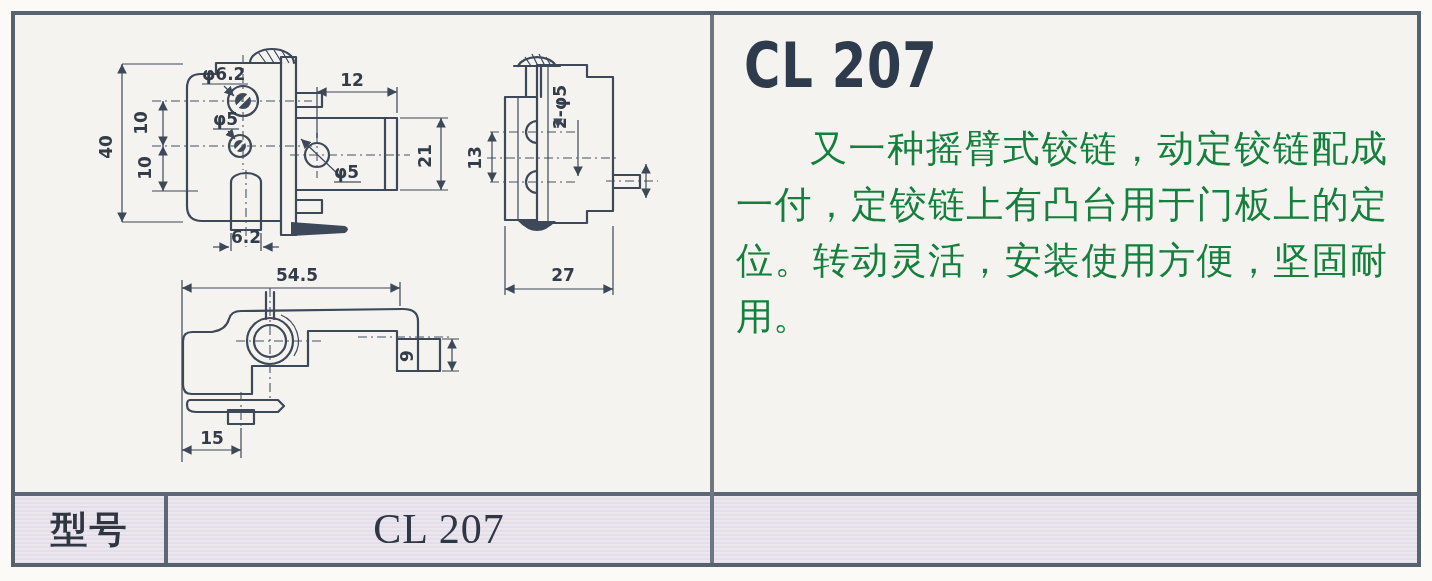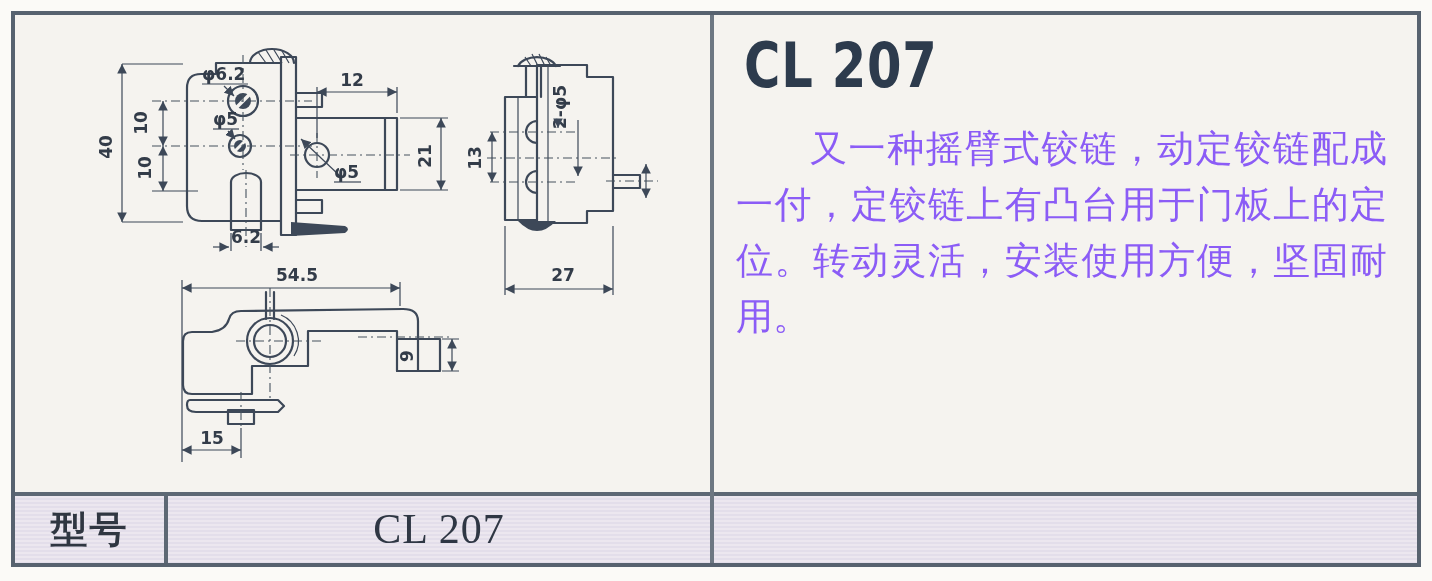--- a/index.html
+++ b/index.html
@@ -26,21 +26,21 @@
   .dim{font-family:"DejaVu Sans", sans-serif;font-size:17px;font-weight:bold;fill:#333c49;}
   
   .description-panel{position:absolute;left:699px;top:0;width:703px;height:477px;}
   .product-title{
     margin:20px 0 0 30px;font-family:"DejaVu Sans", sans-serif;font-weight:bold;
     font-size:62px;line-height:1;color:#2d3b4d;letter-spacing:1px;
     transform:scaleX(0.8);transform-origin:left center;white-space:nowrap;
   }
   .product-description{
     margin:24px 26px 0 22px;width:651px;
-    font-size:37px;line-height:56px;color:#8b5cf6;
+    font-size:37px;line-height:56px;color:#15803d;
     text-align:justify;text-align-last:left;text-indent:2em;
   }
   
   .spec-row{
     position:absolute;left:0;top:481px;width:100%;height:67px;
     background:repeating-linear-gradient(180deg,#ece7ef 0px,#ece7ef 2px,#e3deea 2px,#e3deea 4px);
   }
   .spec-cell-divider{position:absolute;left:149px;top:0;width:4px;height:67px;background:#5d6874;}
   .model-label-cell{
     position:absolute;left:0;top:0;width:149px;height:67px;line-height:67px;

